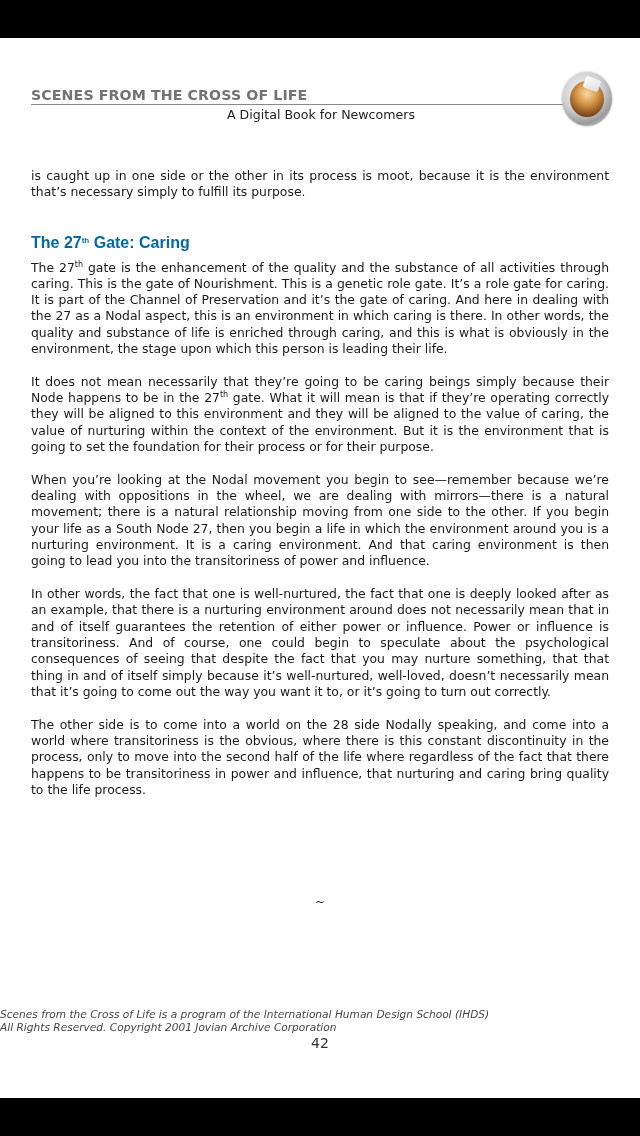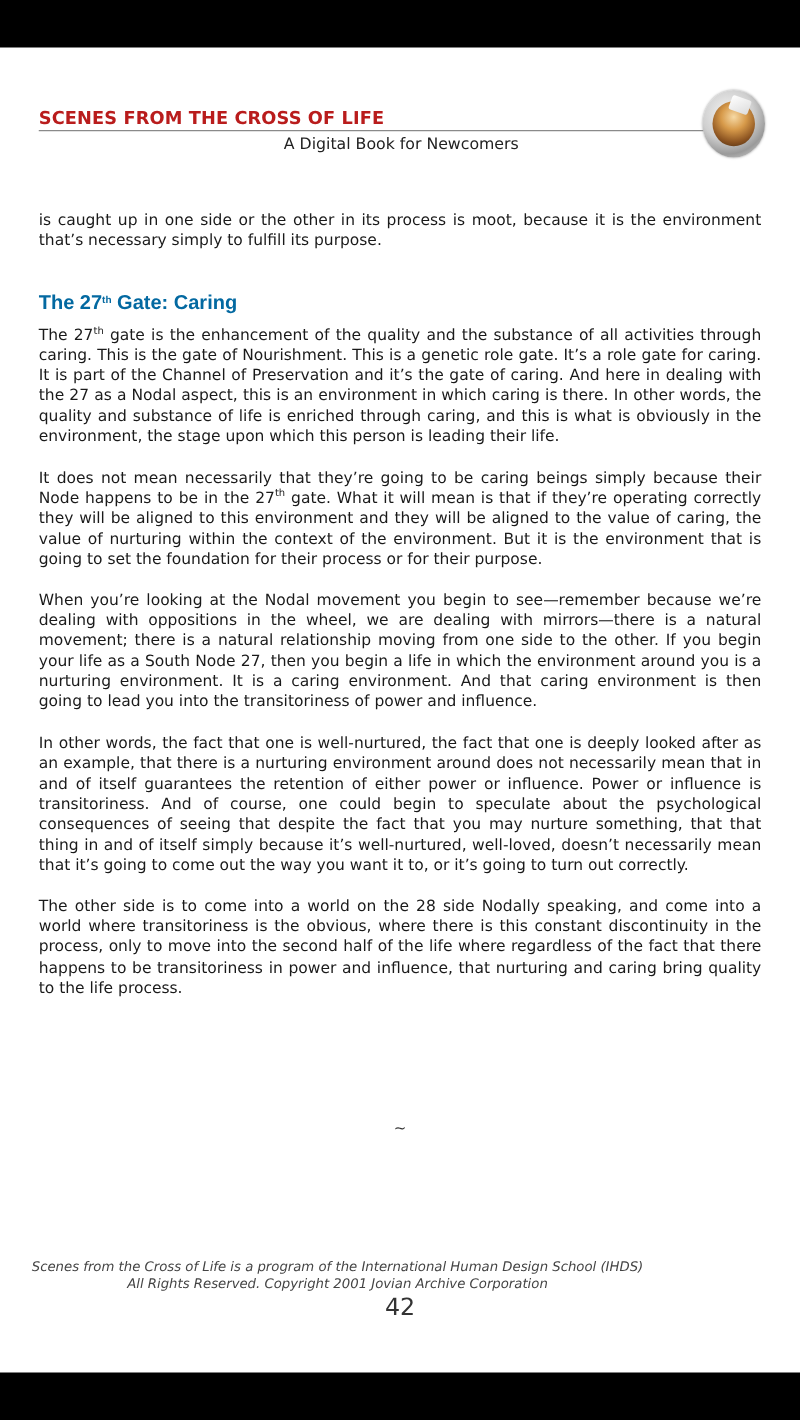--- a/index.html
+++ b/index.html
@@ -9,21 +9,21 @@
     font-family: "DejaVu Sans", sans-serif;
     color: #1a1a1a;
   }
   .black-bar { position: absolute; left: 0; width: 640px; background: #000; }
   .bar-top { top: 0; height: 38px; }
   .bar-bottom { top: 1098px; height: 38px; }
 
   .header { position: absolute; left: 31px; top: 86px; width: 580px; }
   .book-title {
     font-family: "DejaVu Sans", sans-serif; font-weight: bold;
-    font-size: 14.2px; letter-spacing: 0.1px; color: #b91c1c; line-height: 18px;
+    font-size: 14.2px; letter-spacing: 0.1px; color: #737373; line-height: 18px;
   }
   .header-rule {
     position: absolute; left: 0; top: 18px; width: 536px; height: 1px; background: #8a8a8a;
   }
   .book-subtitle {
     font-size: 12.6px; color: #222; margin-top: 2px; line-height: 17px; text-align: center;
   }
   .logo {
     position: absolute; left: 562px; top: 72px; width: 50px; height: 54px; border-radius: 50%;
     background: radial-gradient(circle at 40% 35%, #f4f4f4 0%, #cfcfcf 45%, #9a9a9a 70%, #e8e8e8 100%);
@@ -48,26 +48,26 @@
     font-family: "Liberation Sans", sans-serif; font-weight: bold;
     font-size: 16px; color: #0369a1; margin: 32px 0 7px 0; line-height: 20px;
   }
   sup { font-size: 8px; line-height: 0; vertical-align: 5px; }
 
   .tilde {
     position: absolute; left: 0; width: 640px; top: 895px; text-align: center;
     font-size: 12px; color: #333;
   }
   .footer {
-    position: absolute; left: 0; width: 540px; top: 1008px; text-align: center;
+    position: absolute; left: 0; width: 540px; top: 1008px; 
     font-size: 10.6px; font-style: italic; color: #444; line-height: 13px;
   }
   .page-number {
     position: absolute; left: 0; width: 640px; top: 1035px; text-align: center;
-    font-size: 19px; color: #333;
+    font-size: 14px; color: #333;
   }
 </style>
 </head>
 <body>
 
 <div class="black-bar bar-top"></div>
 
 <div class="header">
   <div class="book-title">SCENES FROM THE CROSS OF LIFE</div>
   <div class="header-rule"></div>

